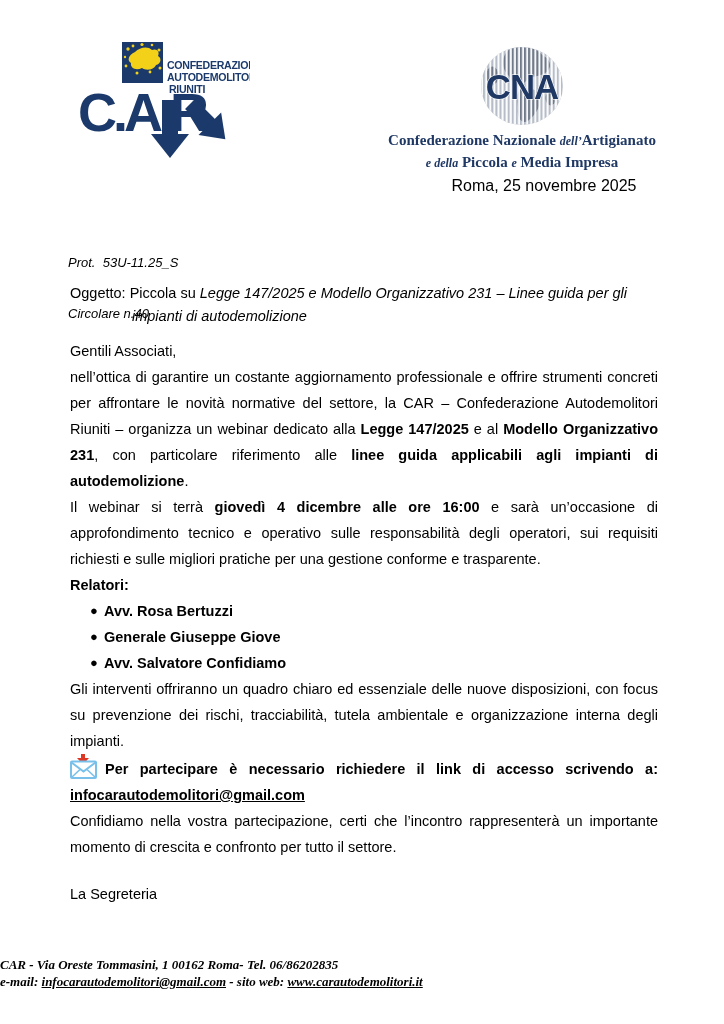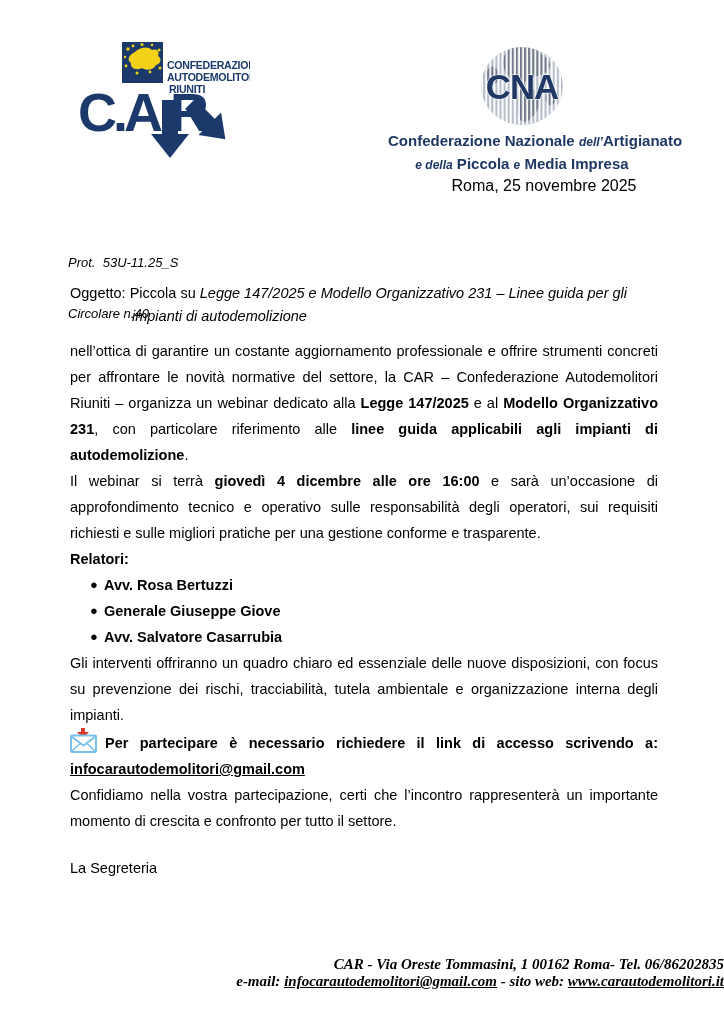--- a/index.html
+++ b/index.html
@@ -5,21 +5,21 @@
   html,body{margin:0;padding:0;background:#888;}
   .page{
     position:relative;width:724px;height:1024px;margin:0 auto;background:#ffffff;
     font-family:"Liberation Sans",sans-serif;color:#000;overflow:hidden;
   }
   
   .car-logo{position:absolute;left:80px;top:38px;width:170px;height:132px;}
   .cna-block{position:absolute;left:388px;top:45px;width:268px;text-align:center;}
   .cna-globe{display:block;margin:0 auto;}
   .cna-tagline{
-    font-family:Liberation Sans, sans-serif;font-weight:bold;color:#1f3864;
+    font-family:Liberation Serif, serif;font-weight:bold;color:#1f3864;
     font-size:15px;line-height:15px;margin-top:6px;white-space:nowrap;
   }
   .cna-tagline .i{font-style:italic;}
   .cna-tagline .sm{font-size:12px;}
   .date-line{position:absolute;left:430px;top:177px;width:228px;text-align:center;font-size:16px;}
   .prot-block{position:absolute;left:68px;top:220px;font-style:italic;font-size:13px;line-height:17px;white-space:pre;}
   
   .body-col{position:absolute;left:70px;top:282px;width:588px;font-size:14.5px;line-height:26px;}
   .body-col p{margin:0;}
   .subject{line-height:23px;padding-left:62px;text-indent:-62px;margin-bottom:10px !important;}
@@ -27,23 +27,23 @@
   .b{font-weight:bold;}
   .i{font-style:italic;}
   .lnk{color:#000000;text-decoration:underline;cursor:pointer;}
   .bullet-item{display:flex;line-height:26px;font-weight:bold;}
   .bullet-dot{width:14px;margin-left:20px;flex:0 0 auto;font-size:13px;}
   .bullet-text{flex:1;}
   .cta-line .env-icon{vertical-align:-5px;margin-right:7px;}
   .signature{margin-top:21px !important;}
   
   .footer{
-    position:absolute;left:0;right:0;top:956px;text-align:right;
+    position:absolute;left:0;right:0;top:956px;text-align:left;
     font-family:"Liberation Serif",serif;font-weight:bold;font-style:italic;
-    font-size:15px;line-height:17px;color:#000;
+    font-size:13px;line-height:17px;color:#000;
   }
 </style>
 </head>
 <body>
 
 <div class="page">
 
   <svg class="car-logo" viewBox="0 0 170 132" xmlns="http://www.w3.org/2000/svg">
     <rect x="42" y="4" width="41" height="41" fill="#1b3a6b"></rect>
     <g fill="#f2d118">
@@ -101,35 +101,36 @@
 
   <div class="date-line">Roma, 25 novembre 2025</div>
 
   <div class="prot-block">
     <div>Prot.  53U-11.25_S</div>
     <div>Circolare n.40</div>
   </div>
 
   <div class="body-col">
     <p class="subject"><span>Oggetto: Piccola su </span><span class="i">Legge 147/2025 e Modello Organizzativo 231 – Linee guida per gli impianti di autodemolizione</span></p>
+    <p>Gentili Associati,</p>
     <p class="just"><span>nell’ottica di garantire un costante aggiornamento professionale e offrire strumenti concreti per affrontare le novità normative del settore, la CAR – Confederazione Autodemolitori Riuniti – organizza un webinar dedicato alla </span><span class="b">Legge 147/2025</span><span> e al </span><span class="b">Modello Organizzativo 231</span><span>, con particolare riferimento alle </span><span class="b">linee guida applicabili agli impianti di autodemolizione</span><span>.</span></p>
     <p class="just"><span>Il webinar si terrà </span><span class="b">giovedì 4 dicembre alle ore 16:00</span><span> e sarà un’occasione di approfondimento tecnico e operativo sulle responsabilità degli operatori, sui requisiti richiesti e sulle migliori pratiche per una gestione conforme e trasparente.</span></p>
     <p class="b">Relatori:</p>
     <div>
         <div class="bullet-item">
           <span class="bullet-dot">●</span>
           <span class="bullet-text">Avv. Rosa Bertuzzi</span>
         </div>
         <div class="bullet-item">
           <span class="bullet-dot">●</span>
           <span class="bullet-text">Generale Giuseppe Giove</span>
         </div>
         <div class="bullet-item">
           <span class="bullet-dot">●</span>
-          <span class="bullet-text">Avv. Salvatore Casarrubia</span>
+          <span class="bullet-text">Avv. Salvatore Confidiamo</span>
         </div>
       </div>
     <p class="just">Gli interventi offriranno un quadro chiaro ed essenziale delle nuove disposizioni, con focus su prevenzione dei rischi, tracciabilità, tutela ambientale e organizzazione interna degli impianti.</p>
     <p class="just cta-line"><svg class="env-icon" width="28" height="25" viewBox="0 0 28 25" xmlns="http://www.w3.org/2000/svg">
           <polygon points="11,0 15,0 15,4 19,4 13,10.5 7,4 11,4" fill="#dd3826"></polygon>
           <rect x="1" y="7.5" width="25" height="16.5" rx="1" fill="#ffffff" stroke="#79c0ea" stroke-width="2"></rect>
           <path d="M1.5,8.5 L13.5,17.5 L25.5,8.5" fill="none" stroke="#79c0ea" stroke-width="2"></path>
           <path d="M2,23 L10,15.5 M25,23 L17,15.5" fill="none" stroke="#79c0ea" stroke-width="1.6"></path>
         </svg><span><span class="b">Per partecipare è necessario richiedere il link di accesso scrivendo a: </span><a class="b lnk" href="#">infocarautodemolitori@gmail.com</a></span></p>
     <p class="just">Confidiamo nella vostra partecipazione, certi che l’incontro rappresenterà un importante momento di crescita e confronto per tutto il settore.</p>

